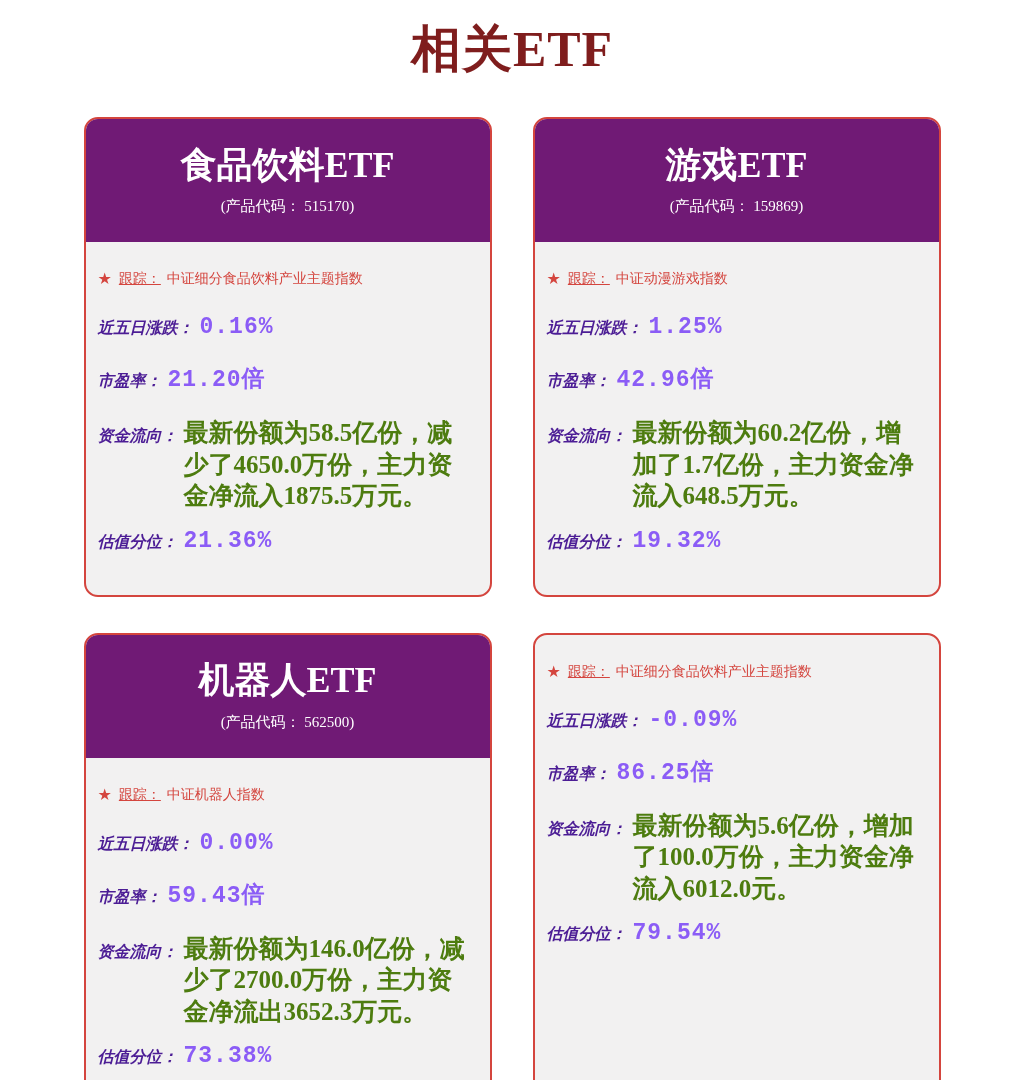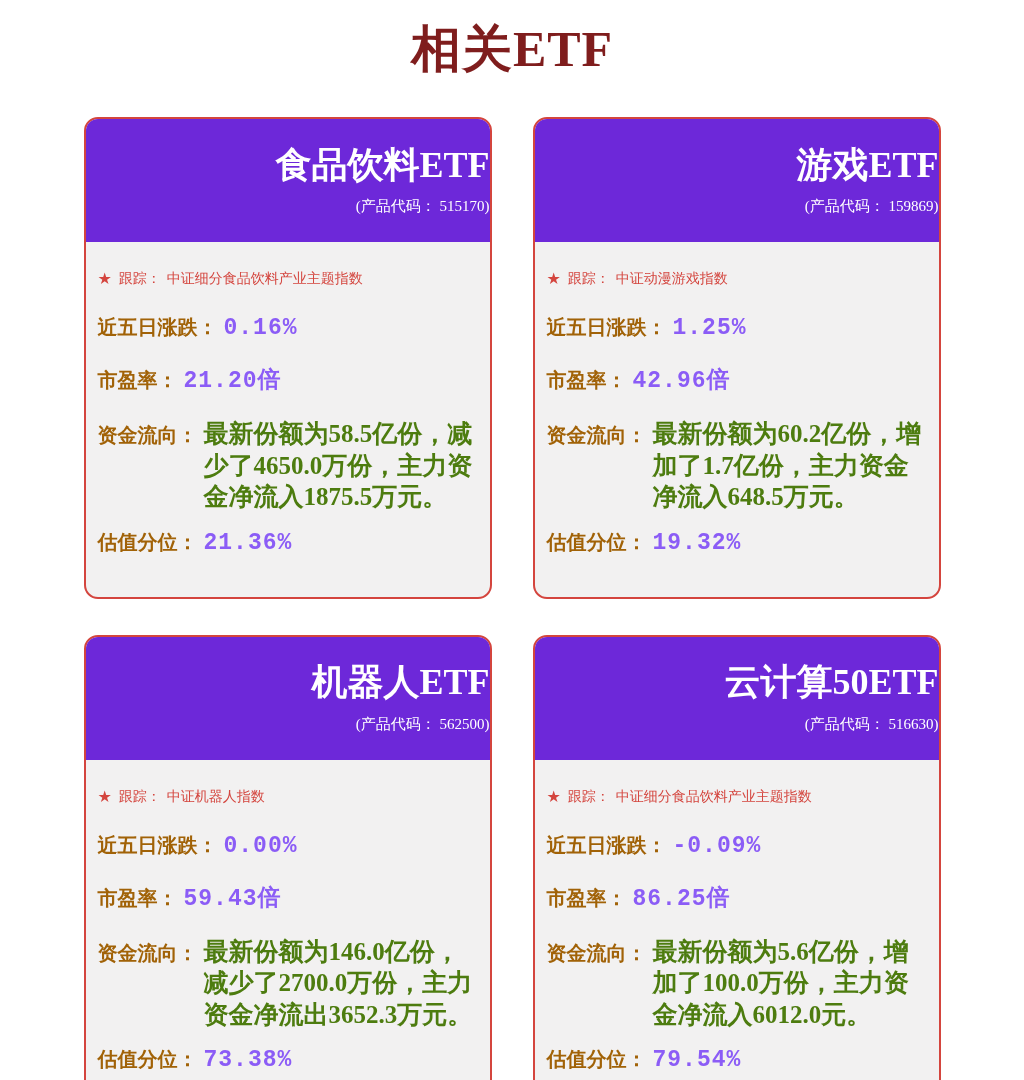--- a/index.html
+++ b/index.html
@@ -30,25 +30,25 @@
     row-gap: 36px;
   }
   .card {
     width: 408px;
     border: 2px solid #d4453e;
     border-radius: 14px;
     background: #f2f1f1;
     overflow: hidden;
   }
   .card-header {
-    background: #6d28d9;
+    background: #701a75;
     height: 123px;
     display: flex;
     flex-direction: column;
-    align-items: flex-end;
+    align-items: center;
     justify-content: center;
     color: #ffffff;
   }
   .etf-name {
     font-size: 36px;
     font-weight: bold;
     line-height: 1.1;
   }
   .etf-name .en {
     font-family: "Liberation Serif", "DejaVu Serif", serif;
@@ -70,32 +70,33 @@
     font-size: 14px;
     margin-bottom: 26px;
     white-space: nowrap;
   }
   .star {
     font-size: 16px;
     margin-right: 7px;
     position: relative;
     top: 1px;
   }
-  .track-label { margin-right: 6px; }
+  .track-label { margin-right: 6px; text-decoration: underline; }
   .stat-row {
     display: flex;
     align-items: baseline;
     margin-bottom: 23px;
   }
   .stat-label {
-    font-size: 20px;
-    font-weight: bold;
-    color: #a16207;
+    font-size: 16px;
+    font-weight: bold;
+    color: #4c1d95;
     white-space: nowrap;
     margin-right: 6px;
+    font-style: italic;
   }
   .stat-value {
     font-family: Liberation Mono, monospace;
     font-weight: bold;
     font-size: 23px;
     color: #8b5cf6;
     letter-spacing: 1px;
   }
   .flow-row { margin-bottom: 16px; }
   .flow-text {
@@ -198,24 +199,20 @@
         <span class="flow-text">最新份额为146.0亿份，减少了2700.0万份，主力资金净流出3652.3万元。</span>
       </div>
       <div class="stat-row">
         <span class="stat-label">估值分位：</span>
         <span class="stat-value">73.38%</span>
       </div>
     </div>
   </section>
 
   <section class="card">
-    <header class="card-header">
-      <h2 class="etf-name"><span class="cn">云计算</span><span class="en">50ETF</span></h2>
-      <div class="etf-code">(产品代码： 516630)</div>
-    </header>
     <div class="card-body">
       <div class="track-row">
         <span class="star">★</span>
         <span class="track-label">跟踪：</span>
         <span class="track-index">中证细分食品饮料产业主题指数</span>
       </div>
       <div class="stat-row">
         <span class="stat-label">近五日涨跌：</span>
         <span class="stat-value">-0.09%</span>
       </div>

